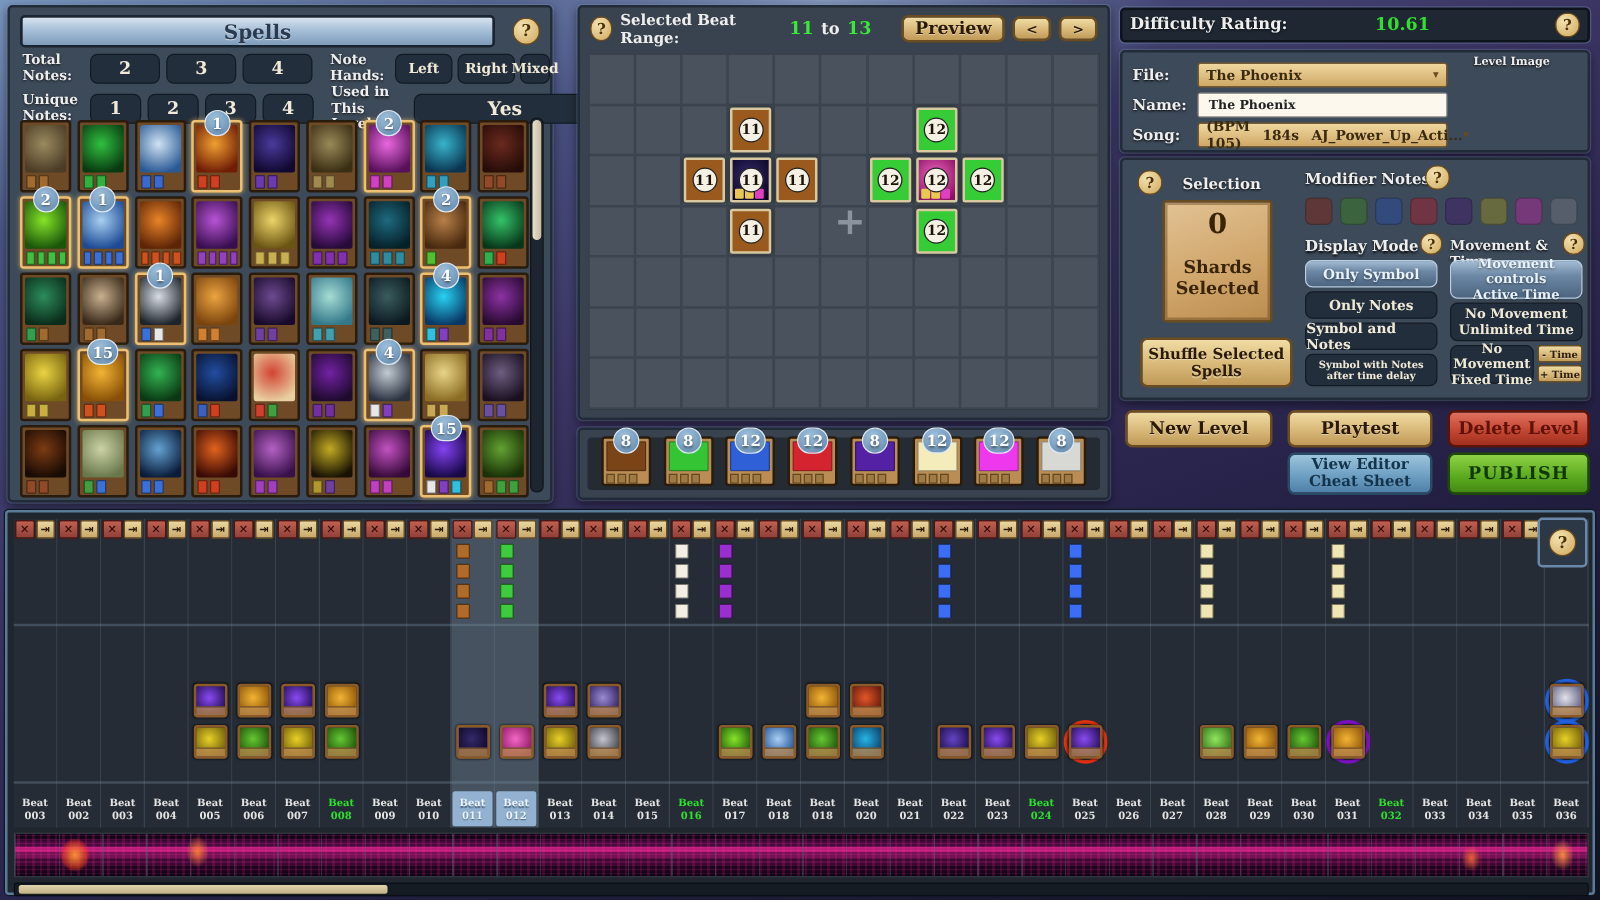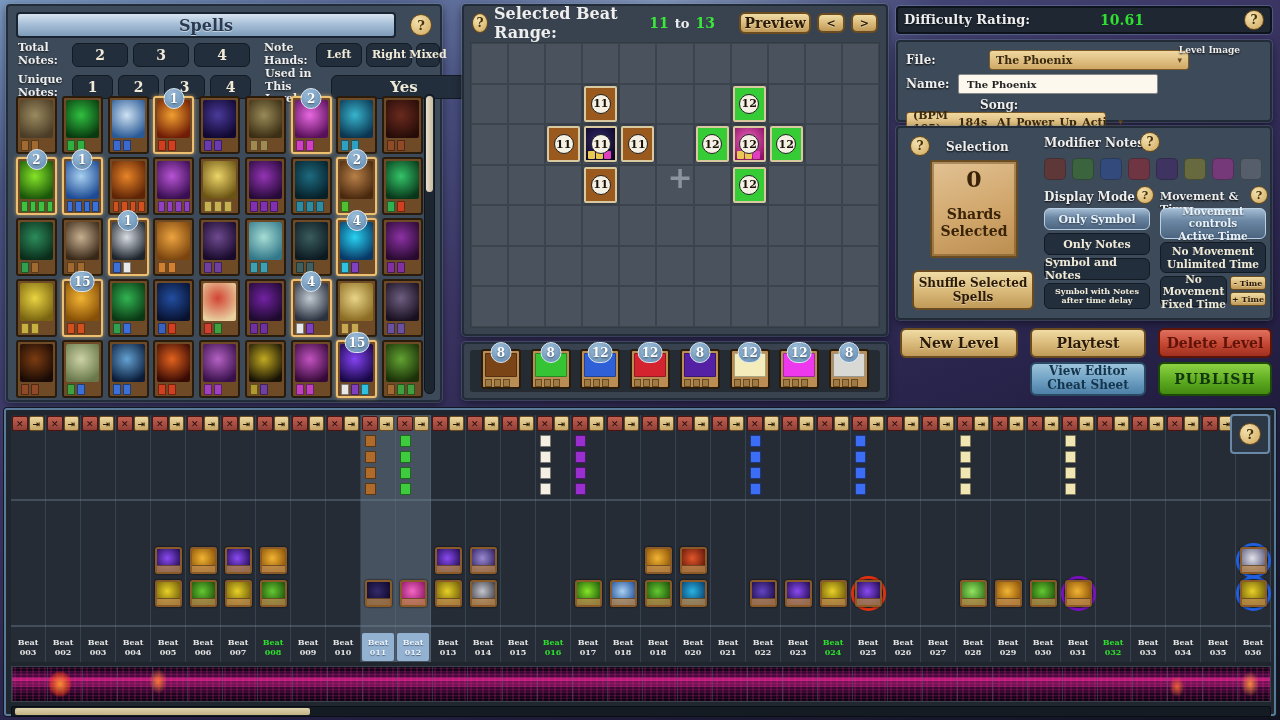--- a/index.html
+++ b/index.html
@@ -31,21 +31,21 @@
   .spell-icon { width:100%; height:38px; border-radius:2px; }
   .spell-chips { display:flex; gap:2px; margin-top:2px; padding-left:1px; }
   .spell-chips i { display:block; width:8px; height:11px; border-radius:1px; border:1px solid rgba(0,0,0,.45); }
   .badge { position:absolute; left:50%; top:-10px; transform:translateX(-50%); min-width:21px; height:21px; padding:0 3px; border-radius:11px; background:radial-gradient(circle at 40% 30%,#9ec0dc,#5e86ac); border:1px solid #dce8f2; color:#fff; font-size:12px; font-weight:bold; display:flex; align-items:center; justify-content:center; z-index:5; text-shadow:0 1px 2px rgba(0,0,0,.5); }
   .vscroll { position:absolute; right:5px; top:88px; bottom:6px; width:11px; background:#1c2530; border-radius:5px; border:1px solid #10161e; }
   .vscroll .thumb { position:absolute; left:1px; right:1px; top:1px; height:96px; background:linear-gradient(90deg,#e8e0cc,#c8bca0); border-radius:5px; }
 
   
   #beat-panel { left:462px; top:4px; width:426px; height:332px; background:#39434f; }
   #beat-header { position:absolute; left:0; top:0; right:0; height:34px; display:flex; align-items:center; gap:6px; padding:0 8px; }
-  #beat-title { font-size:16px; font-weight:bold; }
+  #beat-title { font-size:12px; font-weight:bold; }
   .beat-num { color:#3ae83a; font-size:14px; font-weight:bold; }
   #beat-grid { position:absolute; left:6px; top:36px; right:6px; bottom:6px; display:grid; grid-template-columns:repeat(11,1fr); grid-template-rows:repeat(7,1fr); background:#49525d; border:1px solid #333b44; }
   .bg-cell { border:1px solid #3b434d; display:flex; align-items:center; justify-content:center; }
   .bnote { width:33px; height:36px; border:2px solid #d8c9a0; border-radius:2px; position:relative; display:flex; align-items:center; justify-content:center; box-shadow:0 0 3px rgba(0,0,0,.6); }
   .bnote.brown { background:#9a5a1e; }
   .bnote.green { background:#35cc35; }
   .bnote .circ { width:20px; height:20px; background:#f4f0e4; border:1px solid #222; border-radius:50%; color:#1a1208; font-size:11px; font-weight:bold; display:flex; align-items:center; justify-content:center; z-index:2; }
   .bnote .chips { position:absolute; bottom:1px; left:2px; display:flex; gap:1px; }
   .bnote .chips i { width:7px; height:8px; border-radius:1px; display:block; }
   #grid-plus { position:absolute; left:48.2%; top:47%; font-size:30px; color:#8a939e; font-weight:bold; font-family:"DejaVu Sans",sans-serif; }
@@ -742,34 +742,34 @@
     </div>
 </div>
 
 <div id="diff-bar" style="position:absolute;">
   <span class="lbl">Difficulty Rating:</span>
   <span id="diff-value">10.61</span>
   <div class="qhelp" id="diff-help" style="width:20px;height:20px;font-size:12px;">?</div>
 </div>
 
 <div class="panel" id="file-panel">
-  <div class="fp-row" style="top:8px;gap:31px;">
+  <div class="fp-row" style="top:8px;">
     <span class="fp-label">File:</span>
     <div class="dropdown">
       <span>The Phoenix</span>
       <span class="chev">▾</span>
     </div>
   </div>
   <div class="fp-row" style="top:32px;">
     <span class="fp-label">Name:</span>
     <div id="name-input">
         <span>The Phoenix</span>
       </div>
   </div>
-  <div class="fp-row" style="top:56px;flex-direction:column;">
+  <div class="fp-row" style="top:56px;">
     <span class="fp-label">Song:</span>
     <div class="dropdown">
       <span>(BPM 105)</span>
       <span style="margin-left:10px;">184s</span>
       <span style="margin-left:10px;">AJ_Power_Up_Acti...</span>
       <span class="chev">▾</span>
     </div>
   </div>
   <div id="level-image-label">Level Image</div>
 </div>

